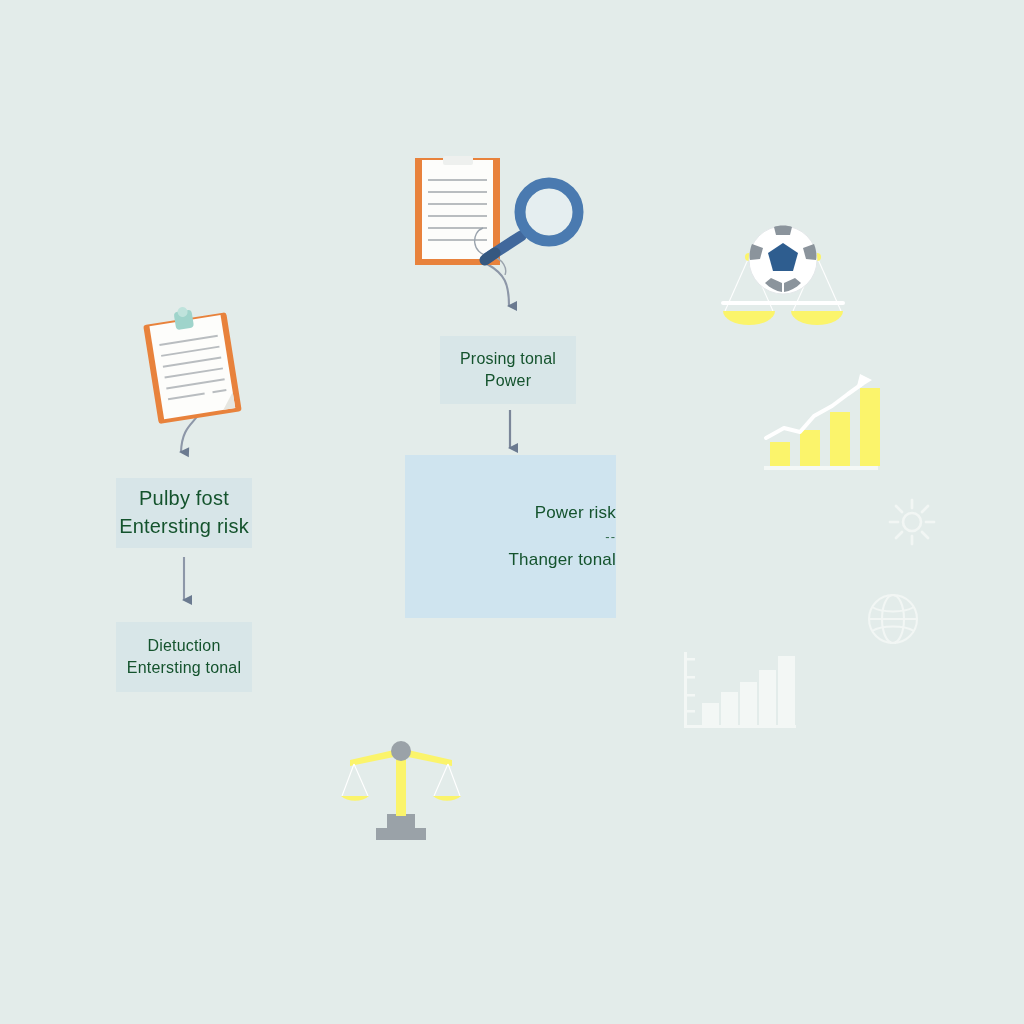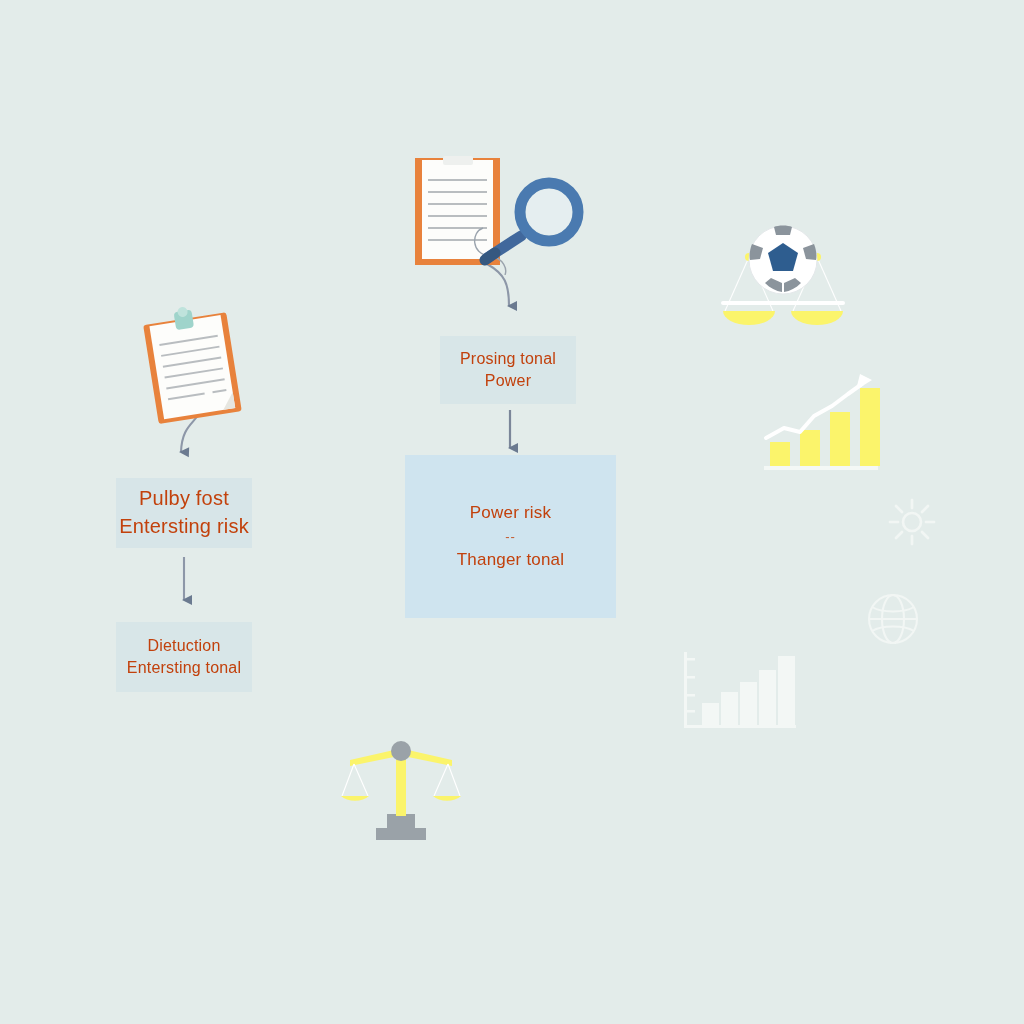--- a/index.html
+++ b/index.html
@@ -12,21 +12,21 @@
   }
   #canvas{position:absolute;inset:0;width:1024px;height:1024px;}
 
   .node{
     position:absolute;
     display:flex;
     flex-direction:column;
     align-items:center;
     justify-content:center;
     text-align:center;
-    color:#c2410c;
+    color:#14532d;
     line-height:1.38;
     letter-spacing:.2px;
     filter:blur(0.7px);
     user-select:none;
   }
   .node .ln{display:block;white-space:nowrap;}
 
   
   #node-policy{
     left:116px;top:478px;width:136px;height:70px;
@@ -43,20 +43,21 @@
   #node-steps{
     left:440px;top:336px;width:136px;height:68px;
     background:rgba(205,224,230,0.50);
     font-size:16px;
   }
   
   #node-power{
     left:405px;top:455px;width:211px;height:163px;
     background:#cfe4ef;
     font-size:17px;
+    align-items:flex-end;
   }
   #node-power .ln{margin:2px 0;}
   #node-power .dash{
     font-size:13px;opacity:.85;letter-spacing:1px;margin:1px 0;
   }
 
   svg.layer{position:absolute;left:0;top:0;width:1024px;height:1024px;pointer-events:none;}
   .icon-wrap{position:absolute;}
 </style>
 </head>

